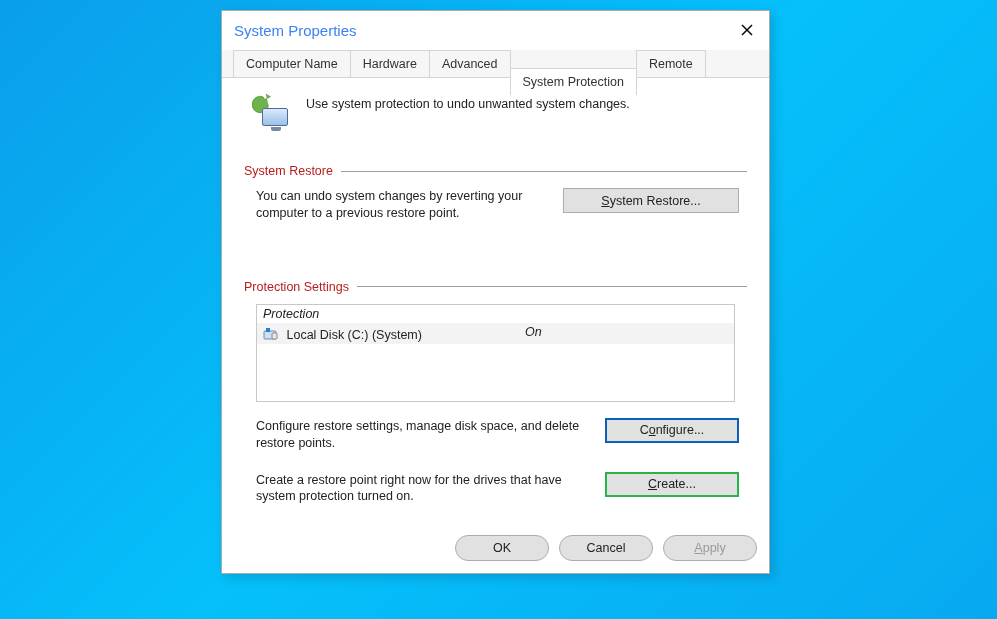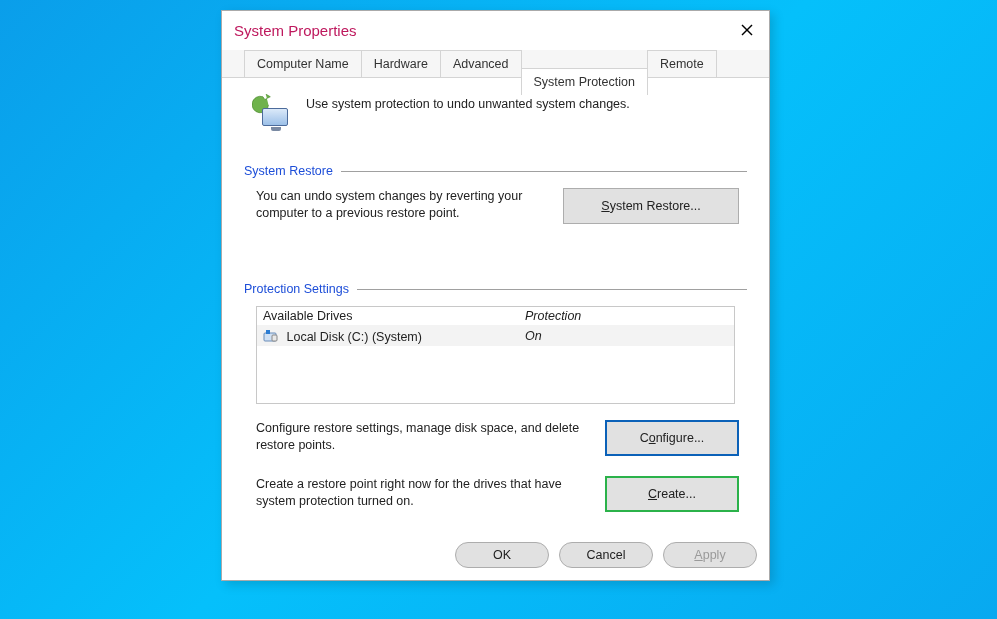--- a/index.html
+++ b/index.html
@@ -14,34 +14,34 @@
       left:221px; top:10px;
       width:549px;
       background:#fff;
       border:1px solid #aaa;
       box-shadow: 4px 4px 10px rgba(0,0,0,0.15);
     }
     .titlebar {
       display:flex; align-items:center; justify-content:space-between;
       padding:5px 0 6px 12px;
       font-size:15px;
-      color:#be185d;
+      color:#3b82f6;
     }
     .titlebar .title { font-weight:400; }
     .close-btn {
       width:44px; height:28px;
       display:flex; align-items:center; justify-content:center;
       cursor:pointer;
     }
     .close-btn svg { width:12px; height:12px; }
     .tabstrip {
       display:flex;
       border-bottom:1px solid #d4d4d4;
       background:#f6f6f6;
-      padding: 0 10px 0 22px;
+      padding: 0 10px 0 11px;
     }
     .tab {
       padding:6px 12px 6px 12px;
       font-size:12.5px;
       color:#333;
       background:#f6f6f6;
       border:1px solid #d4d4d4;
       border-bottom:none;
       margin-right:-1px;
       position:relative;
@@ -62,33 +62,33 @@
       padding: 4px 4px 20px 2px;
     }
     .intro-icon {
       width:42px; height:42px; flex:0 0 auto;
       position:relative;
       margin-left:6px;
     }
     .intro-text { padding-top:2px; line-height:1.3; }
     .section-title {
       display:flex; align-items:center; gap:8px;
-      font-size:12.5px; color:#1d4ed8;
+      font-size:12.5px; color:#b91c1c;
       margin-top:8px; margin-bottom:10px;
     }
     .section-title .line {
       flex:1; height:1px; background:#a0a0a0;
     }
     .row2 {
       display:flex; gap:20px; align-items:flex-start;
       margin-left:12px; margin-right:8px;
     }
     .row2 .desc { flex:1; line-height:1.35; }
     .btn {
-      min-width:134px; height:36px;
+      min-width:134px; height:25px;
       background:#e1e1e1;
       border:1px solid #adadad;
       font-size:12.5px;
       color:#222;
       padding:0 10px;
       cursor:pointer;
       text-align:center;
     }
     .btn:first-letter { text-decoration: none; }
     .underline-letter { text-decoration: underline; }
@@ -99,21 +99,21 @@
       border:1px solid #c8c8c8;
     }
     .table-head {
       display:flex; align-items:center;
       font-size:12.5px; color:#222;
       padding:2px 6px;
     }
     .col1 { flex:0 0 262px; }
     .col2 { flex:1;font-style:italic; }
     .table-row {
-      display:flex; align-items:center;
+      display:flex; 
       padding:2px 6px;
       background:#f3f3f3;
     }
     .table-body { height:78px; background:#fff; }
     .drive-icon {
       display:inline-block; width:16px; height:14px; margin-right:4px;
       position:relative; top:2px;
     }
     .footer {
       display:flex; justify-content:flex-end; gap:10px;
@@ -191,21 +191,20 @@
 
     <div style="height:20px;"></div>
 
     <div class="section-title">
       <span>Protection Settings</span>
       <div class="line"></div>
     </div>
 
     <div class="table-wrap">
       <div class="table-head">
-        <div class="col1">Available Drives</div>
         <div class="col2">Protection</div>
       </div>
       <div class="table-body">
         <div class="table-row">
           <div class="col1">
             <span class="drive-icon">
               <svg viewBox="0 0 16 14">
                 <rect x="1" y="4" width="12" height="8" rx="1" fill="#cfe0f4" stroke="#6b8db8"></rect>
                 <rect x="3" y="1" width="4" height="4" fill="#2b7cd3"></rect>
                 <rect x="9" y="6" width="5" height="6" rx="1" fill="#e8e8e8" stroke="#888"></rect>

